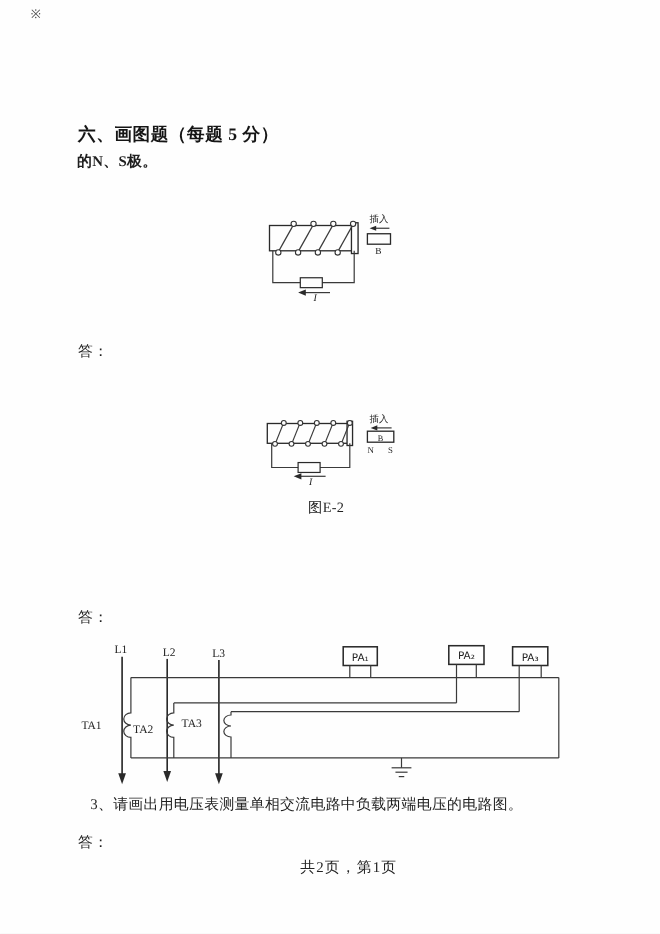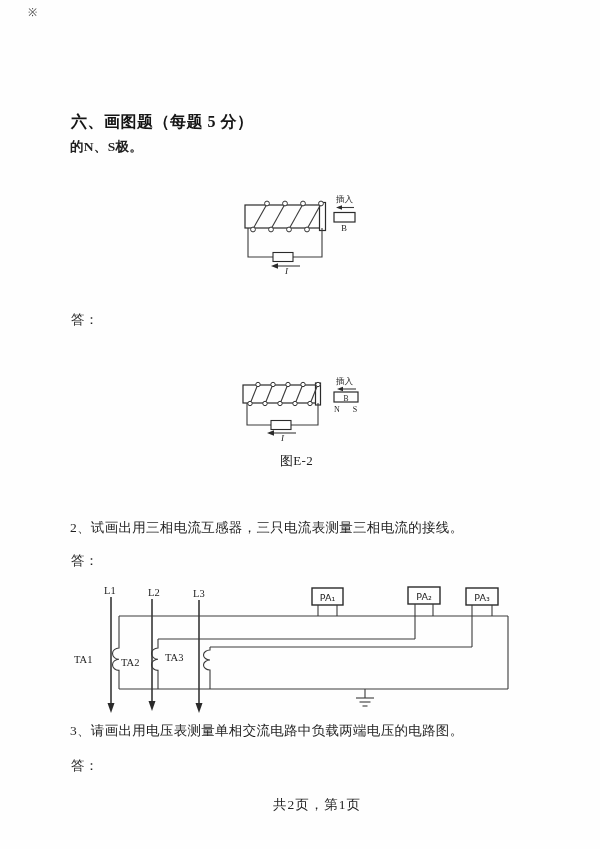--- a/index.html
+++ b/index.html
@@ -106,21 +106,20 @@
       </g>
       <rect class="boxc" x="334" y="392" width="24" height="10" style="stroke-width:1.2"></rect>
       <text x="346" y="400.5" font-size="7.5" text-anchor="middle">B</text>
       <text x="337" y="412" font-size="8" text-anchor="middle">N</text>
       <text x="355" y="412" font-size="8" text-anchor="middle">S</text>
     </g>
   </svg>
 
   <div class="txt caption" style="left:280px;top:452px;">图E-2</div>
 
-  <div class="txt" style="left:70px;top:519px;">2、试画出用三相电流互感器，三只电流表测量三相电流的接线。</div>
   <div class="txt" style="left:71px;top:552px;">答：</div>
 
   <svg style="left:0;top:0;width:600px;height:849px;" viewBox="0 0 600 849">
     <g>
       <text x="104" y="594" font-size="10.5">L1</text>
       <text x="148" y="596" font-size="10.5">L2</text>
       <text x="193" y="597" font-size="10.5">L3</text>
       <line class="wire-bold" x1="111" y1="597" x2="111" y2="705"></line>
       <line class="wire-bold" x1="152" y1="599" x2="152" y2="703"></line>
       <line class="wire-bold" x1="199" y1="600" x2="199" y2="705"></line>
@@ -158,18 +157,18 @@
       <line class="wire" x1="492" y1="605" x2="492" y2="616"></line>
     </g>
     <g>
       <line class="wire" x1="365" y1="689" x2="365" y2="698"></line>
       <line class="wire" x1="356" y1="698" x2="374" y2="698"></line>
       <line class="wire" x1="359.5" y1="702" x2="370.5" y2="702"></line>
       <line class="wire" x1="362.5" y1="706" x2="367.5" y2="706"></line>
     </g>
   </svg>
 
-  <div class="txt" style="left:70px;top:722px;">3、请画出用电压表测量单相交流电路中负载两端电压的电路图。</div>
+  <div class="txt" style="left:82px;top:722px;">3、请画出用电压表测量单相交流电路中负载两端电压的电路图。</div>
   <div class="txt" style="left:71px;top:757px;">答：</div>
 
-  <div class="footer" style="top:796px;padding-left:34px;">共2页，第1页</div>
+  <div class="footer" style="top:780px;padding-left:34px;">共2页，第1页</div>
 
 </div>
 
 </body></html>

